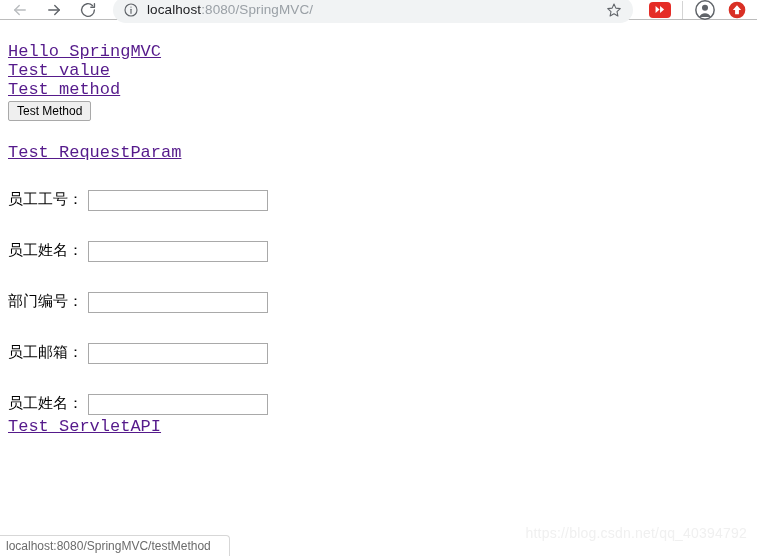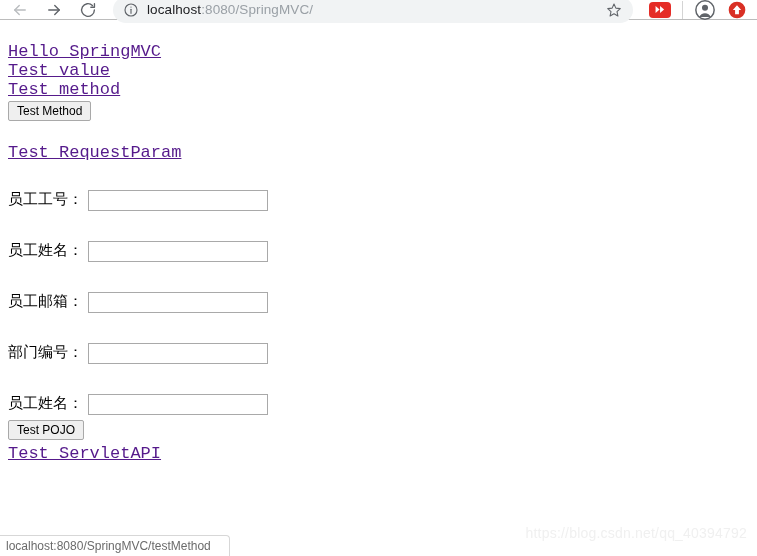--- a/index.html
+++ b/index.html
@@ -305,37 +305,34 @@
       <span class="form-label">员工工号：</span>
       <input class="form-input" type="text" value="" style="">
     </div>
 
     <div class="form-row">
       <span class="form-label">员工姓名：</span>
       <input class="form-input" type="text" value="" style="">
     </div>
 
     <div class="form-row">
+      <span class="form-label">部门编号：</span>
+      <input class="form-input" type="text" value="" style="">
+    </div>
+
+    <div class="form-row">
       <span class="form-label">员工邮箱：</span>
       <input class="form-input" type="text" value="" style="">
     </div>
 
     <div class="form-row">
-      <span class="form-label">部门编号：</span>
-      <input class="form-input" type="text" value="" style="">
-    </div>
-
-    <div class="form-row">
       <span class="form-label">员工姓名：</span>
       <input class="form-input" type="text" value="" style="">
     </div>
 
-    <div class="btn-row" style="padding-top:3px;">
-      <button class="classic-btn" type="submit">Test POJO</button>
-    </div>
   </form>
 
   <div class="link-row" style="margin-top:0;">
     <a class="page-link" href="#">Test ServletAPI</a>
   </div>
 
   <div id="watermark">https://blog.csdn.net/qq_40394792</div>
 </div>
 
 <div id="status-bubble">

